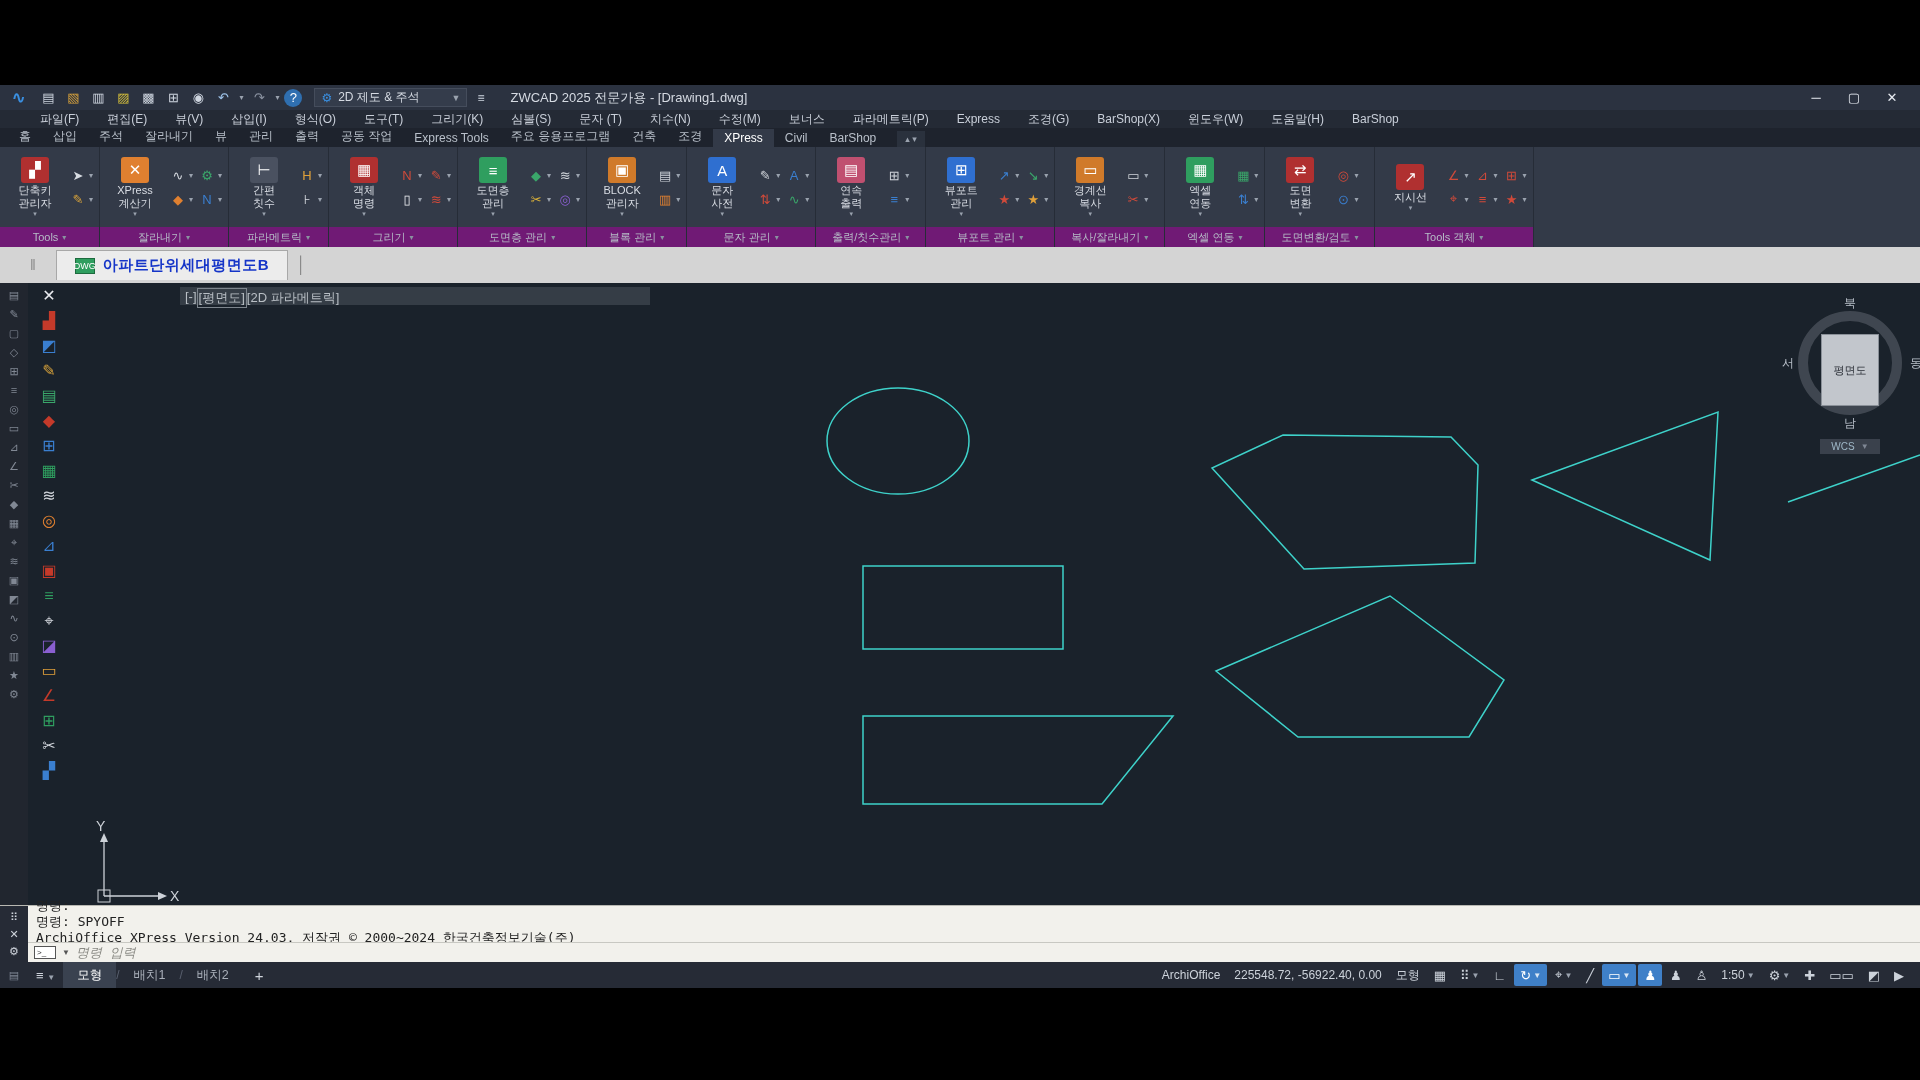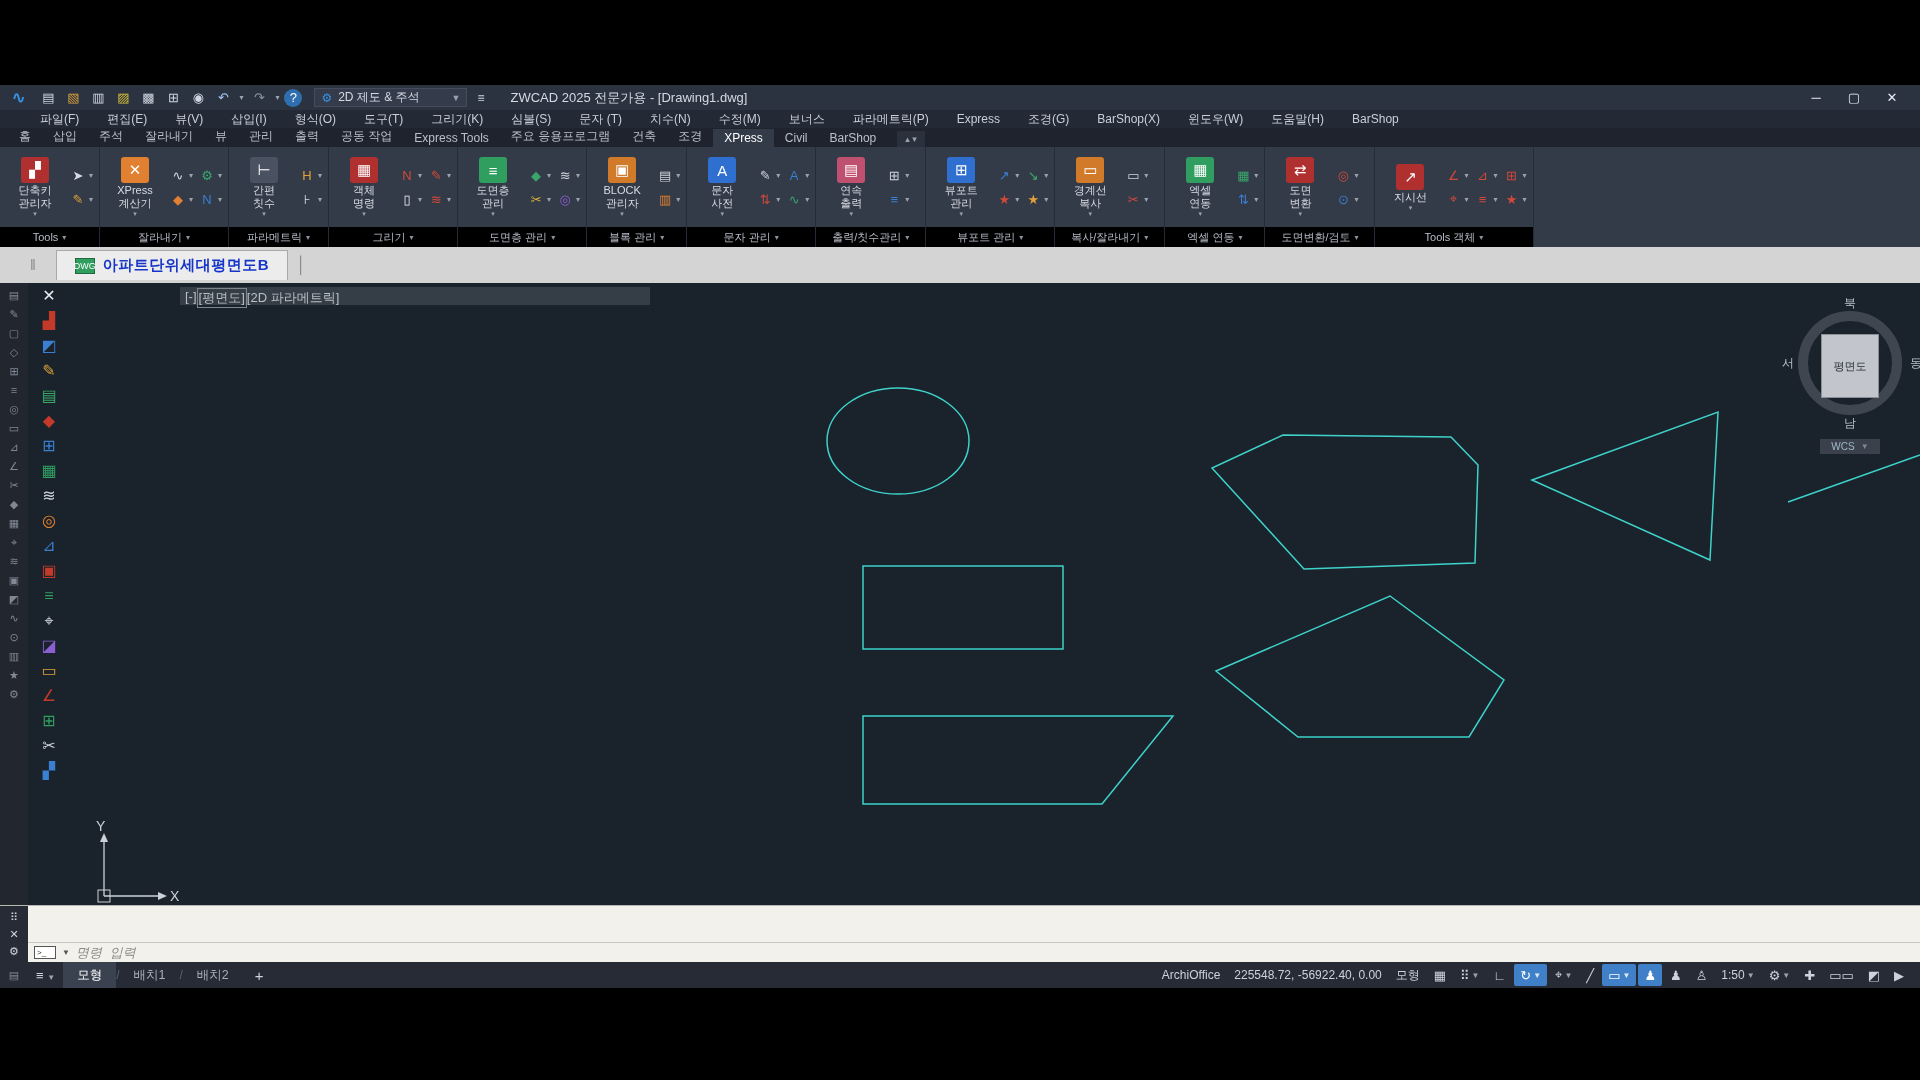--- a/index.html
+++ b/index.html
@@ -44,21 +44,21 @@
   .rgroup-body { flex:1; display:flex; align-items:center; padding:4px 6px; gap:6px; }
   .bigbtn { display:flex; flex-direction:column; align-items:center; width:58px; gap:1px; }
   .bigbtn .bicon { width:28px; height:26px; border-radius:3px; display:flex; align-items:center;
                    justify-content:center; color:#fff; font-size:15px; }
   .bigbtn .blabel { color:#d9dde4; font-size:11px; line-height:12px; text-align:center; white-space:nowrap; }
   .bigbtn .bcaret { color:#9aa2ae; font-size:7px; line-height:7px; }
   .smalls { display:grid; grid-auto-flow:column; grid-template-rows:repeat(2,1fr); gap:2px 6px; }
   .sbtn { display:flex; align-items:center; gap:3px; height:22px; }
   .sbtn .sicon { font-size:13px; width:16px; text-align:center; }
   .sbtn .scaret { color:#9aa2ae; font-size:8px; }
-  .rgroup-label { height:20px; background:#000000; color:#b6bcc7; font-size:11px;
+  .rgroup-label { height:20px; background:#701a75; color:#b6bcc7; font-size:11px;
                   display:flex; align-items:center; justify-content:center; gap:4px; white-space:nowrap;
                   padding:0 16px; }
   .rgroup-label .gcaret { color:#8a92a0; font-size:8px; }
 
   
   .doctabs { position:absolute; left:0; top:162px; width:100%; height:36px; background:#d4d4d4;
              display:flex; align-items:center; padding-left:30px; }
   .grip { color:#8a8a8a; font-size:14px; letter-spacing:2px; margin-right:18px; }
   .doctab { height:30px; background:#ececec; border:1px solid #a8a8a8; border-bottom:none;
             display:flex; align-items:center; gap:8px; padding:0 18px; }
@@ -79,21 +79,21 @@
                 display:flex; flex-direction:column; align-items:center; padding-top:6px; gap:7px; }
   .left-strip .lsic { color:#818894; font-size:11px; line-height:12px; }
   .left-col { position:absolute; left:30px; top:4px; width:38px; display:flex; flex-direction:column;
               align-items:center; gap:7px; }
   .left-col .lcic { font-size:16px; line-height:18px; }
 
   
   .navcube { position:absolute; left:1788px; top:6px; width:132px; height:170px; }
   .navcube .ring { position:absolute; left:10px; top:22px; width:104px; height:104px; border-radius:50%;
                    border:10px solid rgba(160,166,176,0.28); }
-  .navcube .face { position:absolute; left:33px; top:45px; width:58px; height:64px; background:#c2c6cc;
+  .navcube .face { position:absolute; left:33px; top:45px; width:58px; height:72px; background:#c2c6cc;
                    border:1px solid #8a9098; color:#2a2e36; font-size:11px; display:flex;
                    align-items:center; justify-content:center; }
   .navcube .dir { position:absolute; color:#b9c0ca; font-size:12px; }
   .navcube .dir.n { left:56px; top:6px; }
   .navcube .dir.s { left:56px; top:126px; }
   .navcube .dir.w { left:-6px; top:66px; }
   .navcube .dir.e { left:122px; top:66px; }
   .navcube .wcs { position:absolute; left:32px; top:150px; width:60px; height:15px; background:#3a414c;
                   color:#9fb8c8; font-size:10px; display:flex; align-items:center; justify-content:center; gap:6px; }
   .navcube .wcs .caret { color:#7f8794; font-size:8px; }
@@ -674,20 +674,25 @@
         </div>
       </div>
     </div>
 
     <div class="cmdline">
       <div class="cmd-strip" id="cmd-strip">
           <span>⠿</span>
           <span>✕</span>
           <span>⚙</span>
         </div>
+      <div class="cmd-hist" id="cmd-hist">
+          <div>명령:</div>
+          <div>명령: SPYOFF</div>
+          <div>ArchiOffice XPress Version 24.03, 저작권 © 2000~2024 한국건축정보기술(주)</div>
+        </div>
       <div class="cmd-input">
         <span class="prompt-ic">&gt;_</span>
         <span class="pcaret">▼</span>
         <span class="placeholder">명령 입력</span>
       </div>
     </div>
 
     <div class="statusbar">
       <div class="sb-left">
         <span class="sb-strip-ic">▤</span>

